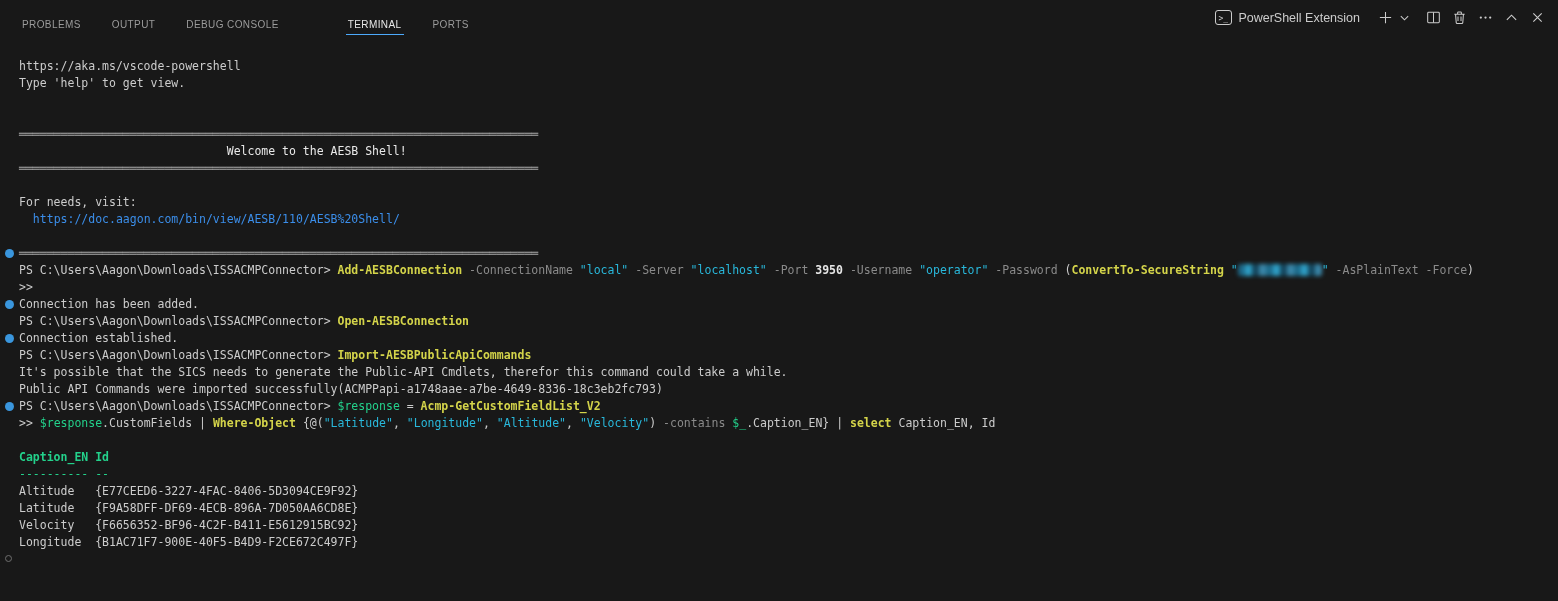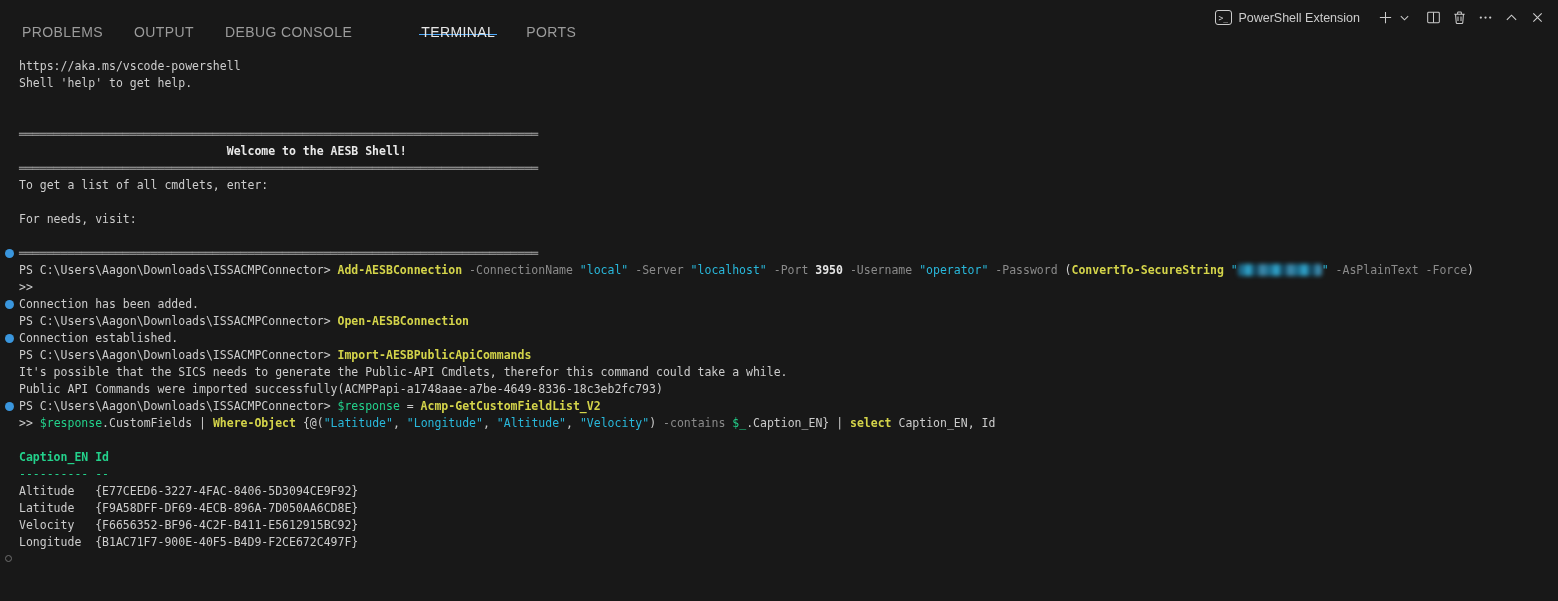--- a/index.html
+++ b/index.html
@@ -2,37 +2,37 @@
 <html style="--c-background: #181818; --c-foreground: #cccccc; --c-command: #d4d44a; --c-parameter: #8a8a8a; --c-string: #29b8db; --c-variable: #23d18b; --c-green: #23d18b; --c-link: #3b8eea; --c-separator: #a9a9a9; --c-decoration_dot: #3a96dd; --c-tab_active_border: #4daafc;"><head>
 <meta charset="utf-8">
 <style>
   html,body{margin:0;padding:0;background:#181818;width:1558px;height:601px;overflow:hidden;}
   *{box-sizing:border-box;}
   .panel{width:1558px;height:601px;background:var(--c-background,#181818);position:relative;font-family:"Liberation Sans",sans-serif;}
 
   
   .panel-header{height:35px;display:flex;align-items:center;justify-content:space-between;padding:0 10px 0 20px;}
   .tabs{display:flex;align-items:center;height:35px;}
-  .tab{color:#9b9b9b;font-size:14px;letter-spacing:.4px;padding:16px 2px;margin-right:27px;height:35px;line-height:33px;cursor:pointer;border-bottom:1px solid transparent;white-space:nowrap;}
+  .tab{color:#9b9b9b;font-size:10px;letter-spacing:.4px;padding:8px 2px;margin-right:27px;height:35px;line-height:33px;cursor:pointer;border-bottom:1px solid transparent;white-space:nowrap;}
   .tab.active{color:#e7e7e7;border-bottom:1px solid var(--c-tab_active_border,#4daafc);margin-left:38px;}
   .header-right{display:flex;align-items:center;gap:4px;}
   .profile{display:flex;align-items:center;gap:6px;color:#cccccc;font-size:12.5px;margin-right:10px;cursor:pointer;}
   .ps-box{width:17px;height:15px;border:1.2px solid #cccccc;border-radius:3px;display:flex;align-items:flex-end;justify-content:flex-start;padding:1px 2px;color:#cccccc;font-family:"DejaVu Sans Mono",monospace;font-size:8px;line-height:8px;}
   .icon-btn{width:22px;height:22px;display:flex;align-items:center;justify-content:center;border-radius:4px;cursor:pointer;color:#cccccc;}
   .icon-btn svg{display:block;}
   .split-btn{display:flex;align-items:center;margin-right:6px;}
 
   
   .terminal-body{position:absolute;left:0;top:35px;width:1558px;height:566px;padding:23px 0 0 19px;font-family:"DejaVu Sans Mono","Liberation Mono",monospace;font-size:11.5px;}
   .term-line{height:17px;line-height:17px;white-space:pre;position:relative;}
   .gutter{position:absolute;display:inline-block;}
   .gutter.dot{left:-14px;top:4px;width:9px;height:9px;border-radius:50%;background:var(--c-decoration_dot,#3a96dd);}
   .gutter.circle{left:-14px;top:4px;width:7px;height:7px;border-radius:50%;border:1.5px solid #6e6e6e;background:transparent;}
   .seg-fg{color:var(--c-foreground,#cccccc);margin-top:48px;}
-  .seg-fgB{color:#e9e9e9;font-weight:bold;}
+  .seg-fgB{color:#e9e9e9;font-weight:normal;}
   .seg-cmd{color:var(--c-command,#d4d44a);font-weight:bold;text-align:center;}
   .seg-param{color:var(--c-parameter,#8a8a8a);}
   .seg-str{color:var(--c-string,#29b8db);}
   .seg-var{color:var(--c-variable,#23d18b);}
   .seg-num{color:#e5e5e5;font-weight:bold;}
   .seg-link{color:var(--c-link,#3b8eea);}
   .seg-sep{color:var(--c-separator,#a9a9a9);}
   .seg-green{color:var(--c-green,#23d18b);font-weight:bold;}
   .seg-greenDim{color:var(--c-green,#23d18b);}
   .term-link{cursor:pointer;}
@@ -101,29 +101,29 @@
       <span class="icon-btn">
         <svg width="13" height="13" viewBox="0 0 14 14">
             <path d="M2.5 2.5l9 9M11.5 2.5l-9 9" stroke="currentColor" stroke-width="1.2" fill="none"></path>
           </svg>
       </span>
     </div>
   </div>
 
   <div class="terminal-body">
       <div class="term-line"><span class="seg-fg term-link">https://aka.ms/vscode-powershell</span></div>
-      <div class="term-line"><span class="seg-fg">Shell 'help' to get help.</span></div>
+      <div class="term-line"><span class="seg-fg">Type 'help' to get view.</span></div>
       <div class="term-line"></div>
       <div class="term-line"></div>
       <div class="term-line"><span class="seg-sep">═══════════════════════════════════════════════════════════════════════════</span></div>
       <div class="term-line"><span class="seg-fgB">                              Welcome to the AESB Shell!</span></div>
       <div class="term-line"><span class="seg-sep">═══════════════════════════════════════════════════════════════════════════</span></div>
-      <div class="term-line"><span class="seg-fg">To get a list of all cmdlets, enter:</span></div>
       <div class="term-line"></div>
       <div class="term-line"><span class="seg-fg">For needs, visit:</span></div>
+      <div class="term-line"><span class="seg-fg">  </span><span class="seg-link term-link">https://doc.aagon.com/bin/view/AESB/110/AESB%20Shell/</span></div>
       <div class="term-line"></div>
       <div class="term-line"><span class="gutter dot"></span><span class="seg-sep">═══════════════════════════════════════════════════════════════════════════</span></div>
       <div class="term-line"><span class="seg-fg">PS C:\Users\Aagon\Downloads\ISSACMPConnector&gt; </span><span class="seg-cmd">Add-AESBConnection</span><span class="seg-param"> -ConnectionName </span><span class="seg-str">"local"</span><span class="seg-param"> -Server </span><span class="seg-str">"localhost"</span><span class="seg-param"> -Port </span><span class="seg-num">3950</span><span class="seg-param"> -Username </span><span class="seg-str">"operator"</span><span class="seg-param"> -Password </span><span class="seg-fg">(</span><span class="seg-cmd">ConvertTo-SecureString</span><span class="seg-str"> "</span><span class="blur-box"></span><span class="seg-str">"</span><span class="seg-param"> -AsPlainText -Force</span><span class="seg-fg">)</span></div>
       <div class="term-line"><span class="seg-fg">&gt;&gt;</span></div>
       <div class="term-line"><span class="gutter dot"></span><span class="seg-fg">Connection has been added.</span></div>
       <div class="term-line"><span class="seg-fg">PS C:\Users\Aagon\Downloads\ISSACMPConnector&gt; </span><span class="seg-cmd">Open-AESBConnection</span></div>
       <div class="term-line"><span class="gutter dot"></span><span class="seg-fg">Connection established.</span></div>
       <div class="term-line"><span class="seg-fg">PS C:\Users\Aagon\Downloads\ISSACMPConnector&gt; </span><span class="seg-cmd">Import-AESBPublicApiCommands</span></div>
       <div class="term-line"><span class="seg-fg">It's possible that the SICS needs to generate the Public-API Cmdlets, therefor this command could take a while.</span></div>
       <div class="term-line"><span class="seg-fg">Public API Commands were imported successfully(ACMPPapi-a1748aae-a7be-4649-8336-18c3eb2fc793)</span></div>

